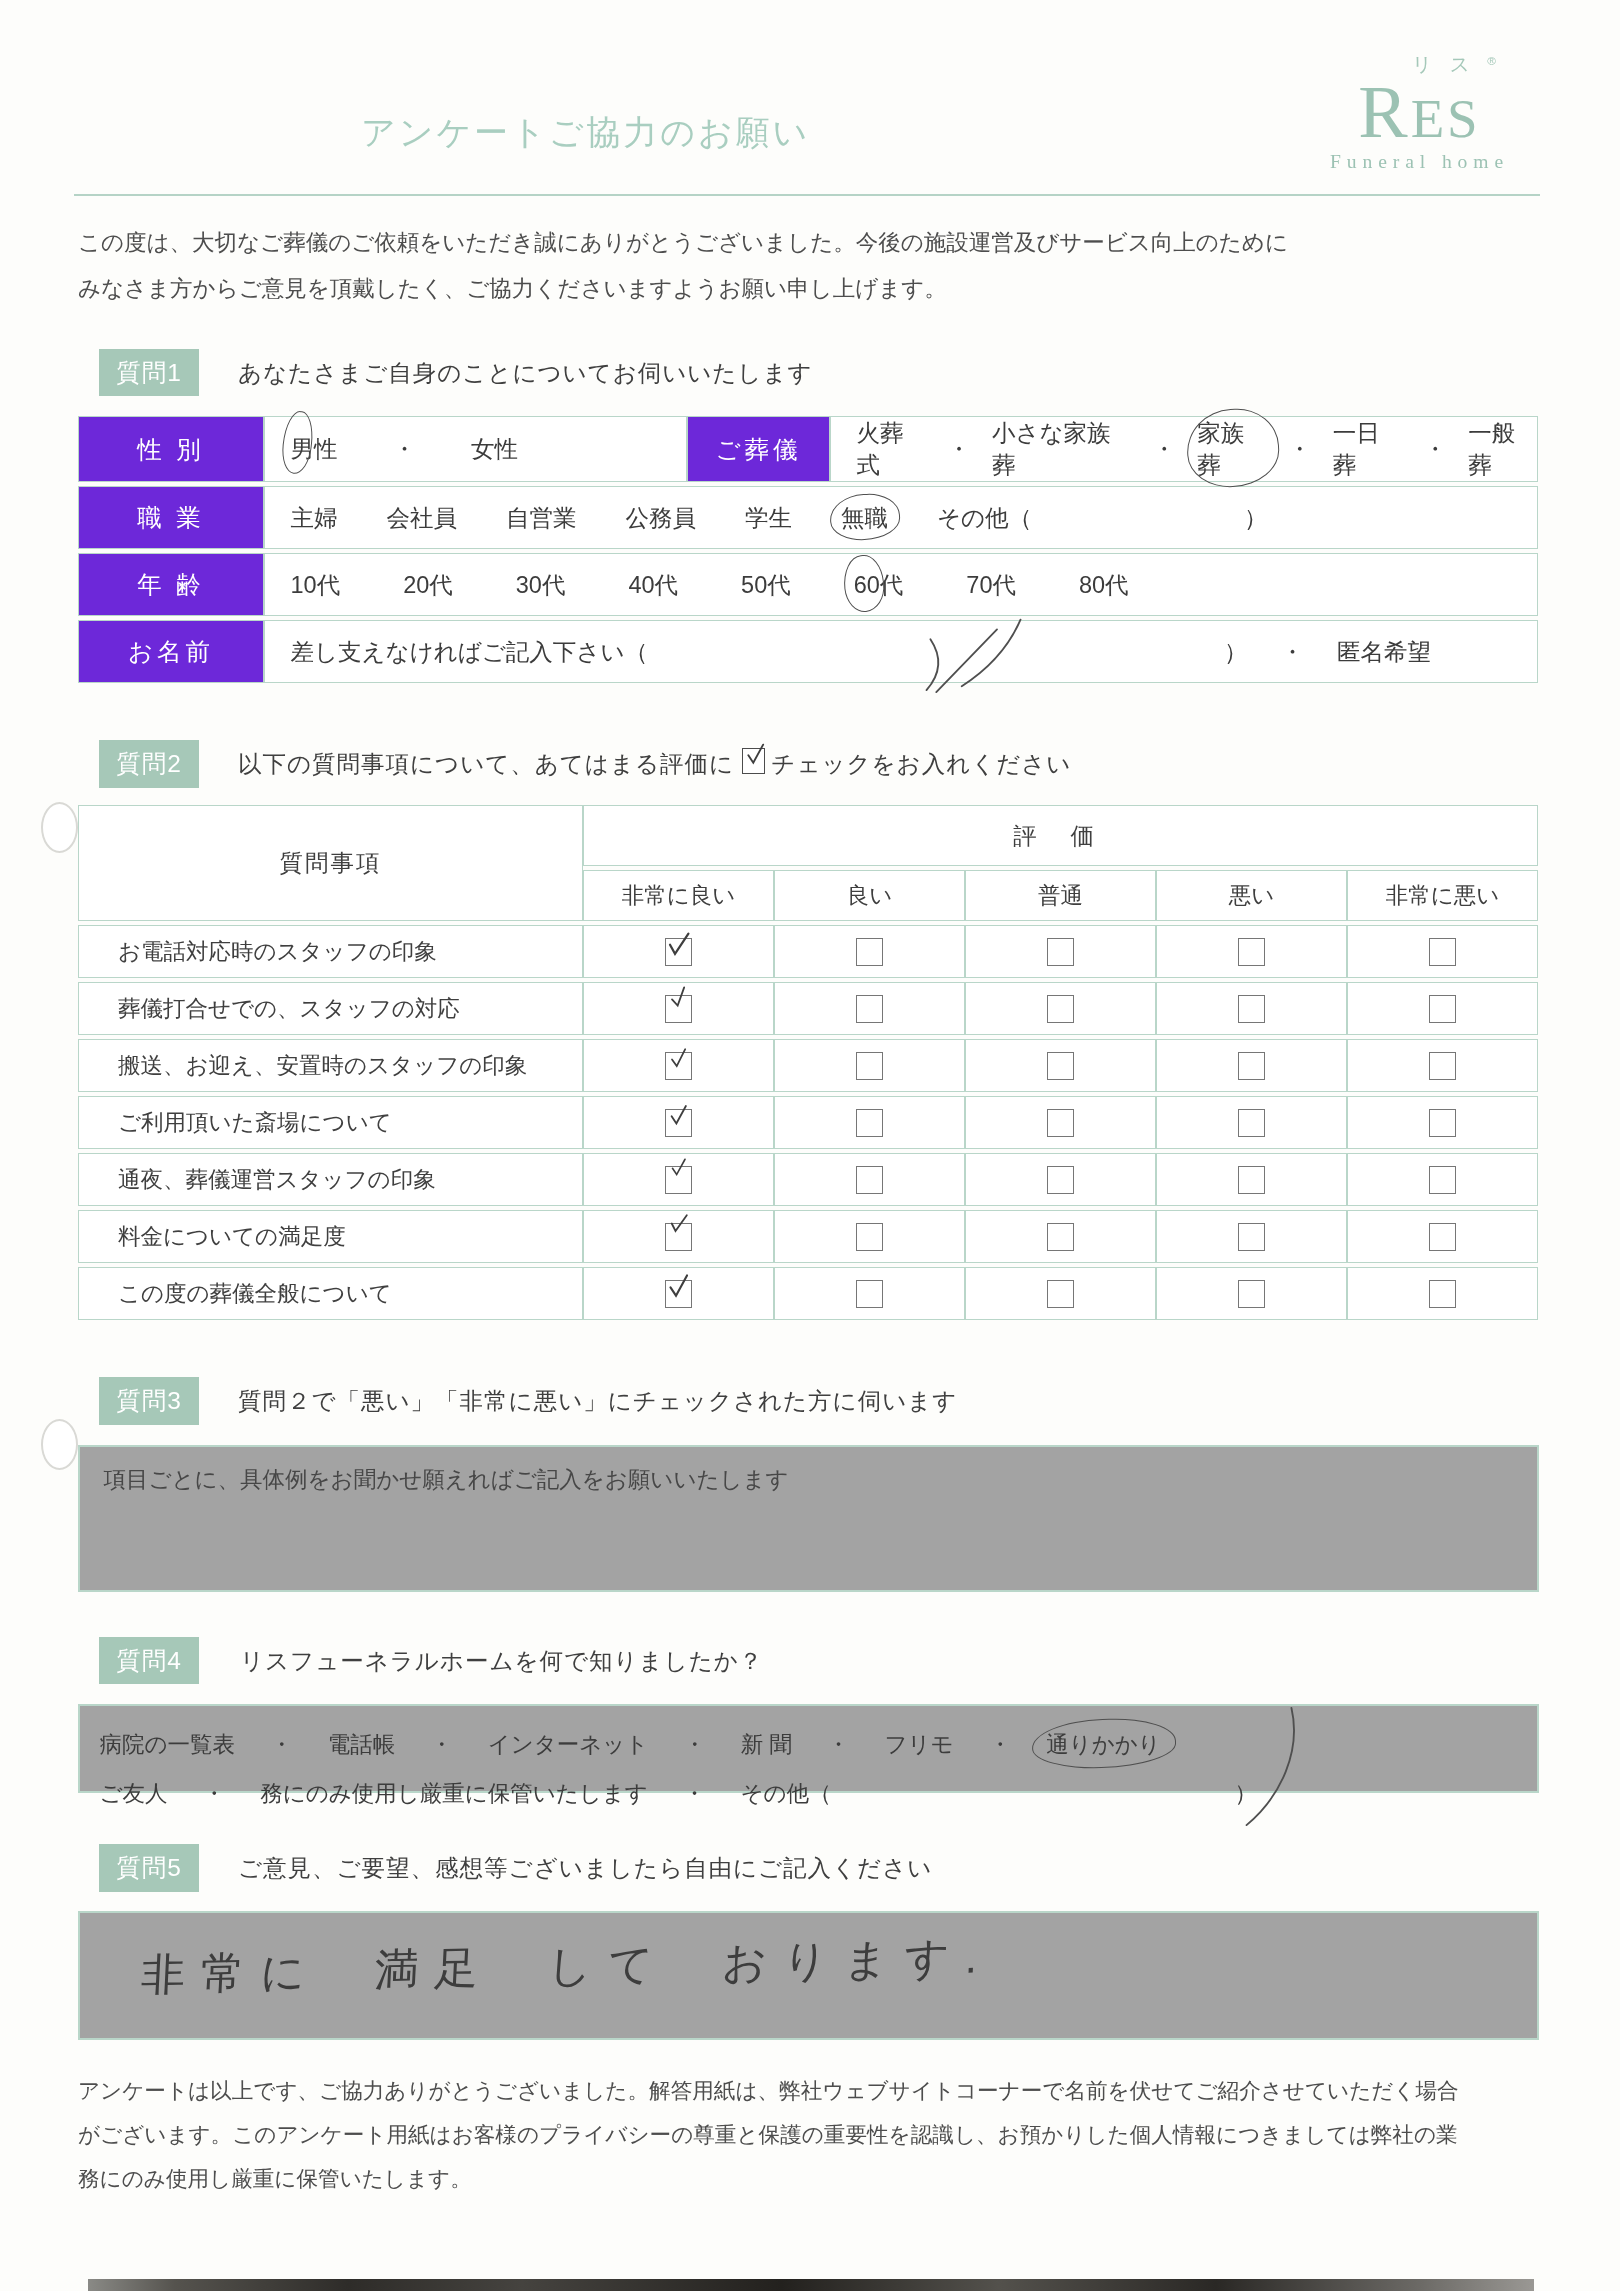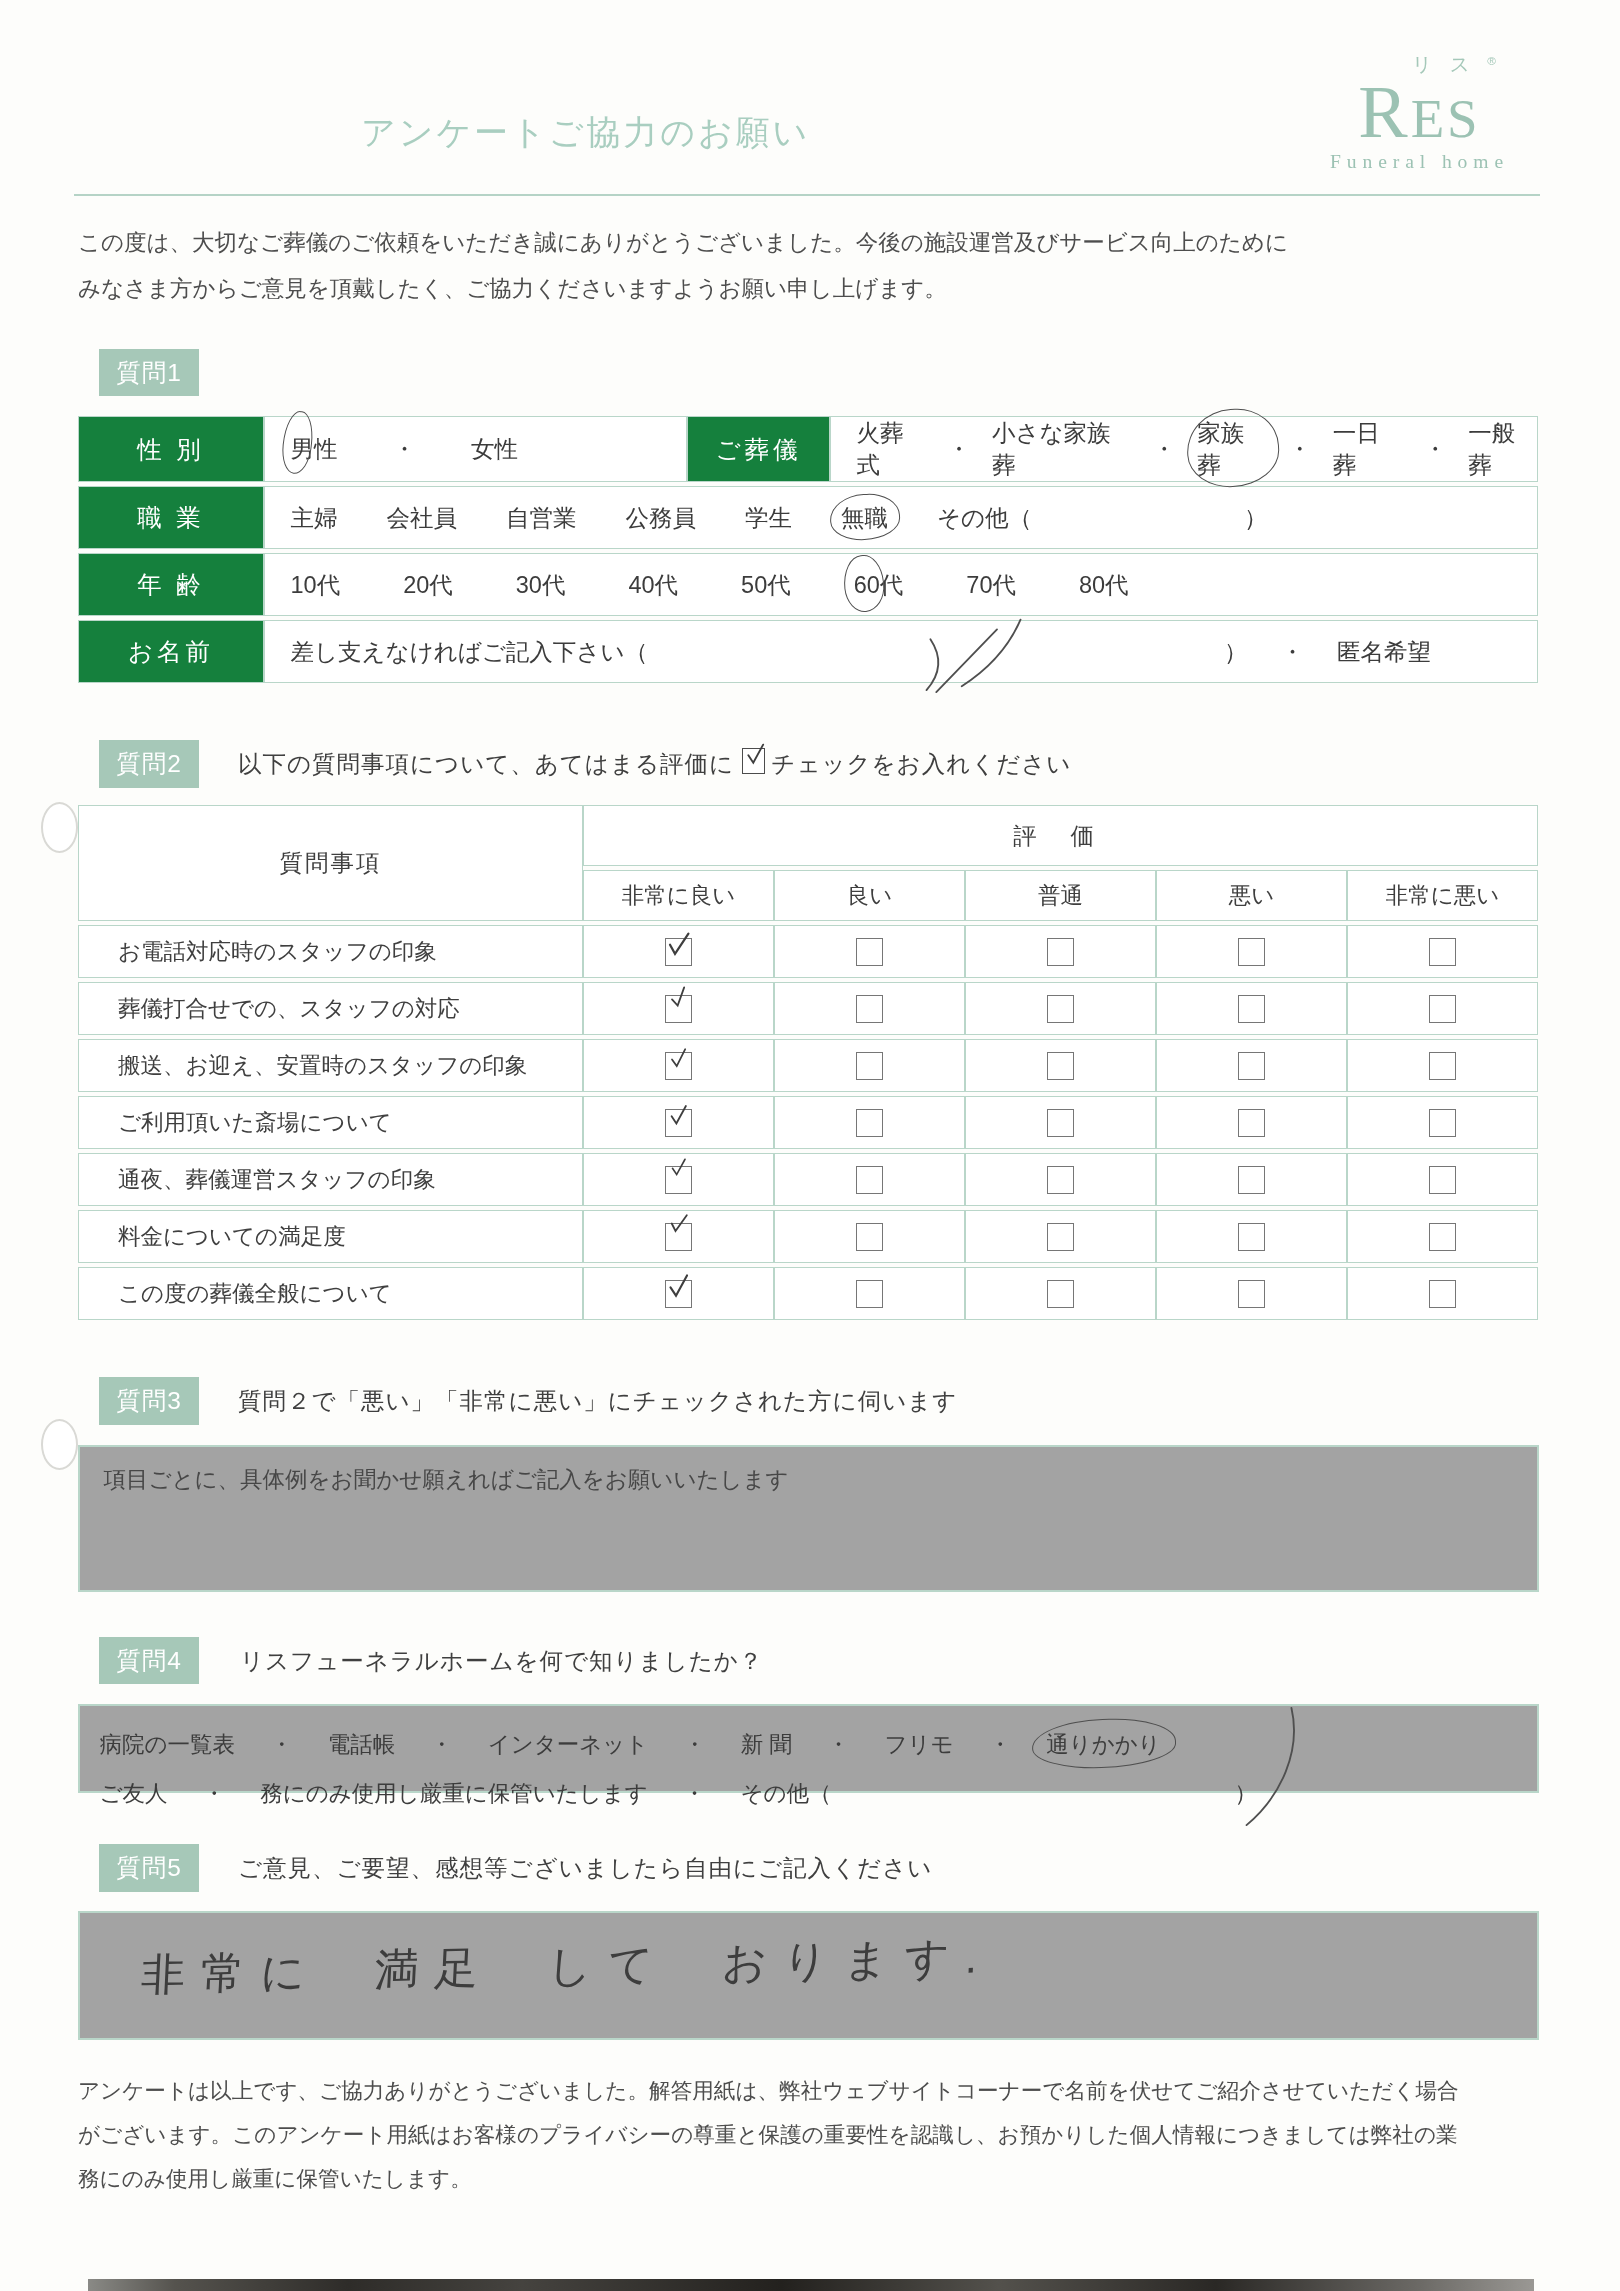--- a/index.html
+++ b/index.html
@@ -38,21 +38,21 @@
   .m-q2 { margin-top:53px; }
   .m-q3 { margin-top:53px; }
   .m-q4 { margin-top:45px;gap:41px; }
   .m-q5 { margin-top:51px; }
 
   
   table { border-collapse:separate; border-spacing:0 4.9px; table-layout:fixed; }
   .q1wrap { position:relative; margin:15.7px 81px 0 78px; }
   .q1 { width:1460px; }
   .q1 th {
-    background:#15803d; color:#fff; font-weight:normal; font-size:24.5px;
+    background:#6d28d9; color:#fff; font-weight:normal; font-size:24.5px;
     letter-spacing:3.9px; height:59px; border:1px solid #b9d6c9; text-align:center;
   }
   .q1 td { border:1px solid #b9d6c9; height:59px; background:#fff; padding:0 0 0 25.5px; font-size:23.5px; color:#3c3c3c; }
   .opts { display:flex; align-items:center; }
   .gap-sex  > * { margin-right:55px; } .gap-sex  > *:last-child { margin-right:0; }
   .gap-fun  > * { margin-right:21.6px; } .gap-fun  > *:last-child { margin-right:0; }
   .gap-job  > * { margin-right:49px; } .gap-job  > *:last-child { margin-right:0; }
   .gap-age  > * { margin-right:63px; } .gap-age  > *:last-child { margin-right:0; }
   .gap-name > * { margin-right:33px; } .gap-name > *:last-child { margin-right:0; }
   .sep { color:#3c3c3c; }
@@ -134,20 +134,21 @@
     <div class="rule"></div>
   </header>
 
   <p class="intro">
     <span>この度は、大切なご葬儀のご依頼をいただき誠にありがとうございました。今後の施設運営及びサービス向上のために</span><br>
     <span>みなさま方からご意見を頂戴したく、ご協力くださいますようお願い申し上げます。</span>
   </p>
 
   <div class="sec m-q1">
     <span class="badge">質問1</span>
+    <span class="sec-title">あなたさまご自身のことについてお伺いいたします</span>
   </div>
 
   <div class="q1wrap">
     <table class="q1">
       <colgroup>
           <col style="width:186px">
           <col style="width:423px">
           <col style="width:143px">
           <col>
         </colgroup>

